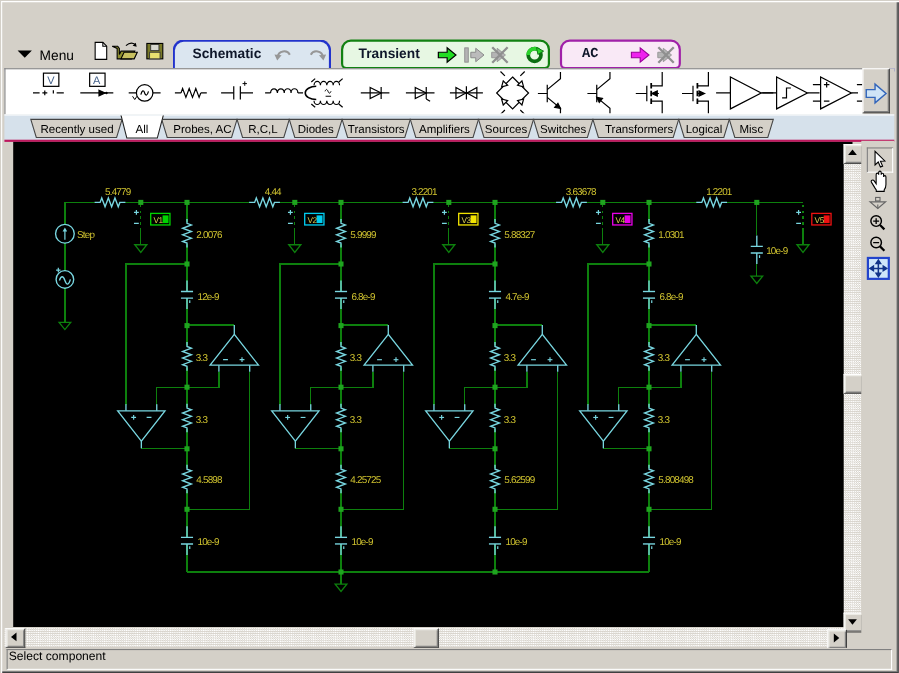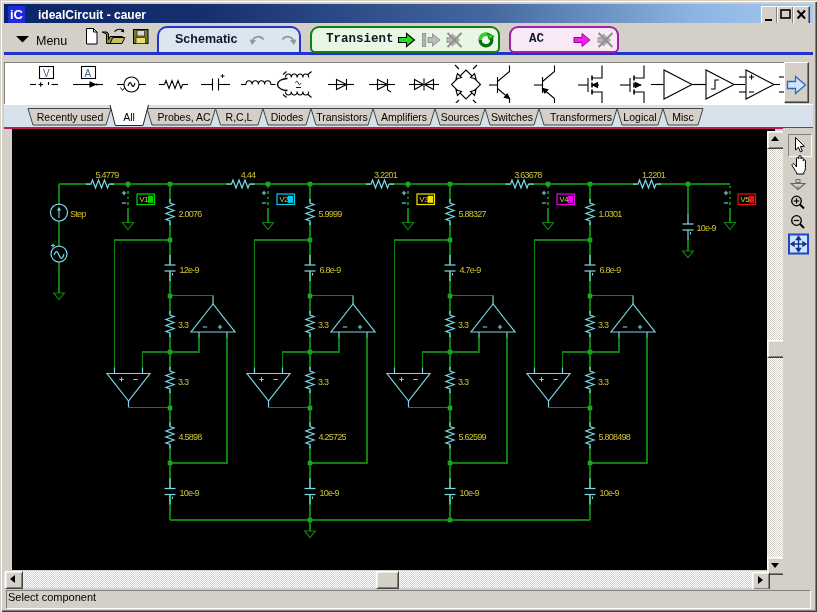--- a/index.html
+++ b/index.html
@@ -8,21 +8,21 @@
   #win{position:absolute;left:0;top:0;width:817px;height:612px;background:#d4d0c8;
        box-shadow:inset 1px 1px 0 #d4d0c8, inset 2px 2px 0 #ffffff, inset -1px -1px 0 #404040, inset -2px -2px 0 #808080;}
   #titlebar{position:absolute;left:4px;top:4px;width:809px;height:23px;
        background:linear-gradient(to right,#0a246a 0%,#16306e 25%,#44689f 60%,#8cb3e2 85%,#a6caf0 100%);}
   #appicon{position:absolute;left:4px;top:2px;width:17px;height:18px;background:#2228dd;
        color:#fff;font-weight:bold;font-size:13px;text-align:center;line-height:18px;}
   #title-text{position:absolute;left:34px;top:4px;color:#fff;font-weight:bold;font-size:12px;}
   .winbtn{position:absolute;top:1.5px;width:15px;height:18px;background:#d4d0c8;
        border:1px solid;border-color:#fff #404040 #404040 #fff;box-shadow:inset -1px -1px 0 #808080;
        text-align:center;}
-  #menurow{position:absolute;left:4px;top:23px;width:809px;height:44px;background:#d4d0c8;}
+  #menurow{position:absolute;left:4px;top:33px;width:809px;height:44px;background:#d4d0c8;}
   #blueline{position:absolute;left:0px;top:29px;width:809px;height:3px;background:#2233cc;}
   .tab{position:absolute;top:3px;height:26px;box-sizing:border-box;}
   #tab-sch{left:153px;width:144px;background:#dbe6f0;border:2px solid #2233cc;border-bottom:none;border-radius:10px 10px 0 0;}
   #tab-tr{left:306px;width:190px;background:#e7f7e3;border:2px solid #128112;border-radius:9px 9px 5px 5px;height:27px;}
   #tab-ac{left:505px;width:110px;background:#f9e9f6;border:2px solid #a021a8;border-radius:9px 9px 5px 5px;height:27px;}
   .tabtxt{position:absolute;top:9px;font-weight:bold;font-size:12.5px;color:#0f172a;}
   #toolbar{position:absolute;left:4px;top:62px;width:809px;height:42px;background:#d4d0c8;}
   #toolbar-white{position:absolute;left:0px;top:0px;width:780px;height:41px;background:#fff;
        border-top:1px solid #828282;border-left:1px solid #828282;}
   #tbbtn{position:absolute;left:780px;top:0px;width:25px;height:41px;background:#d4d0c8;
@@ -35,39 +35,20 @@
   .sbtn{position:absolute;background:#d4d0c8;border:1px solid;border-color:#fff #404040 #404040 #fff;
        box-shadow:inset 1px 1px 0 #ecebe5, inset -1px -1px 0 #808080;}
   #statusbar{position:absolute;left:4px;top:589px;width:809px;height:19px;background:#d4d0c8;}
   #statusbox{position:absolute;left:2px;top:1px;width:803px;height:17px;
        border:1px solid;border-color:#808080 #fff #fff #808080;}
   #statusbar span{position:absolute;left:4px;top:2px;font-size:11px;color:#000;}
 </style>
 </head>
 <body>
 <div id="win">
-  <div id="titlebar">
-    <div id="appicon">iC</div>
-    <div id="title-text">idealCircuit - cauer</div>
-    <div class="winbtn" style="left:757px;">
-      <svg width="13" height="16">
-          <line x1="2" y1="13" x2="9" y2="13" stroke="#000" stroke-width="2"></line>
-        </svg>
-    </div>
-    <div class="winbtn" style="left:773px;">
-      <svg width="13" height="16">
-          <rect x="2" y="3" width="9" height="8" fill="none" stroke="#000" stroke-width="1.6"></rect>
-        </svg>
-    </div>
-    <div class="winbtn" style="left:789px;">
-      <svg width="13" height="16">
-          <path d="M2.5,3.5 L10,11.5 M10,3.5 L2.5,11.5" stroke="#000" stroke-width="2"></path>
-        </svg>
-    </div>
-  </div>
   <div id="menurow">
     <div id="blueline"></div>
     <svg class="abs" style="left:0;top:0;" width="150" height="29" viewBox="0 0 150 29">
       <path d="M12,13 L25,13 L18.5,19.5 Z" fill="#000"></path>
       <text x="32" y="21.5" font-size="12.5" fill="#000">Menu</text>
     </svg>
     <svg class="abs" style="left:78px;top:3px;" width="72" height="22" viewBox="0 0 72 22">
 
       <path d="M4.5,2.5 h7 l3.5,3.5 v12 h-10.5 z" fill="#fff" stroke="#000" stroke-width="1"></path>
       <path d="M11.5,2.5 v3.5 h3.5" fill="none" stroke="#000" stroke-width="1"></path>
@@ -83,21 +64,21 @@
     </svg>
     <div class="tab" id="tab-sch"></div>
     <div class="tabtxt" style="left:171px;">Schematic</div>
     <svg class="abs" style="left:245px;top:10px;" width="48" height="16" viewBox="0 0 48 16">
       <path d="M3.5,8.5 a5.8,5.3 0 0 1 11,-1.8" fill="none" stroke="#979797" stroke-width="1.8"></path>
       <path d="M0.5,6.5 L7,7.3 L3,12 Z" fill="#979797"></path>
       <path d="M44.5,8.5 a5.8,5.3 0 0 0 -11,-1.8" fill="none" stroke="#979797" stroke-width="1.8"></path>
       <path d="M47.5,6.5 L41,7.3 L45,12 Z" fill="#979797"></path>
     </svg>
     <div class="tab" id="tab-tr"></div>
-    <div class="tabtxt" style="left:322px;font-family:Liberation Mono, monospace;">Transient</div>
+    <div class="tabtxt" style="left:322px;">Transient</div>
     <svg class="abs" style="left:392px;top:8px;" width="104" height="18" viewBox="0 0 104 18">
       <path d="M2.5,6.5 h8 v-4 l8,6.5 l-8,6.5 v-4 h-8 z" fill="#22dd22" stroke="#000" stroke-width="1.1"></path>
       <rect x="26.5" y="2.5" width="3.2" height="13" fill="#b4b4b4" stroke="#8a8a8a" stroke-width="0.8"></rect>
       <path d="M32,6.5 h4.5 v-3.6 l7.5,6.1 l-7.5,6.1 v-3.6 h-4.5 z" fill="#bbbbbb" stroke="#8a8a8a" stroke-width="0.9"></path>
       <path d="M51,6.5 h5 v-3.6 l7.5,6.1 l-7.5,6.1 v-3.6 h-5 z" fill="#b4b4b4" stroke="#999" stroke-width="0.9"></path>
       <path d="M51.5,2 L65.5,16 M65.5,2 L51.5,16" stroke="#8f8f8f" stroke-width="2.1"></path>
       <circle cx="90" cy="9" r="5.8" fill="none" stroke="#0c6e12" stroke-width="3.4"></circle>
       <path d="M84.2,9 a5.8,5.8 0 0 1 10.5,-3.4" fill="none" stroke="#2cd42c" stroke-width="3.4"></path>
       <path d="M93,8.5 l5.2,-3 l-6.5,-3.4 z" fill="#2cd42c" stroke="#0c6e12" stroke-width="0.8"></path>
       <path d="M87.5,10.5 l3,-3" stroke="#eaffea" stroke-width="1.4"></path>

